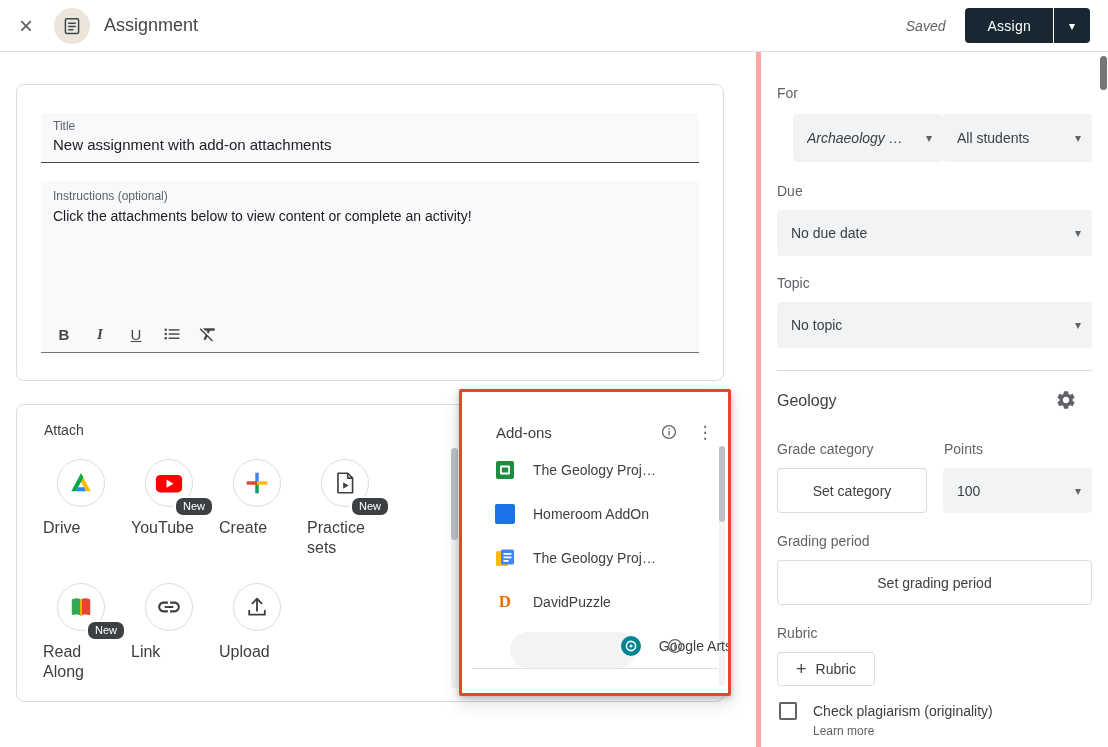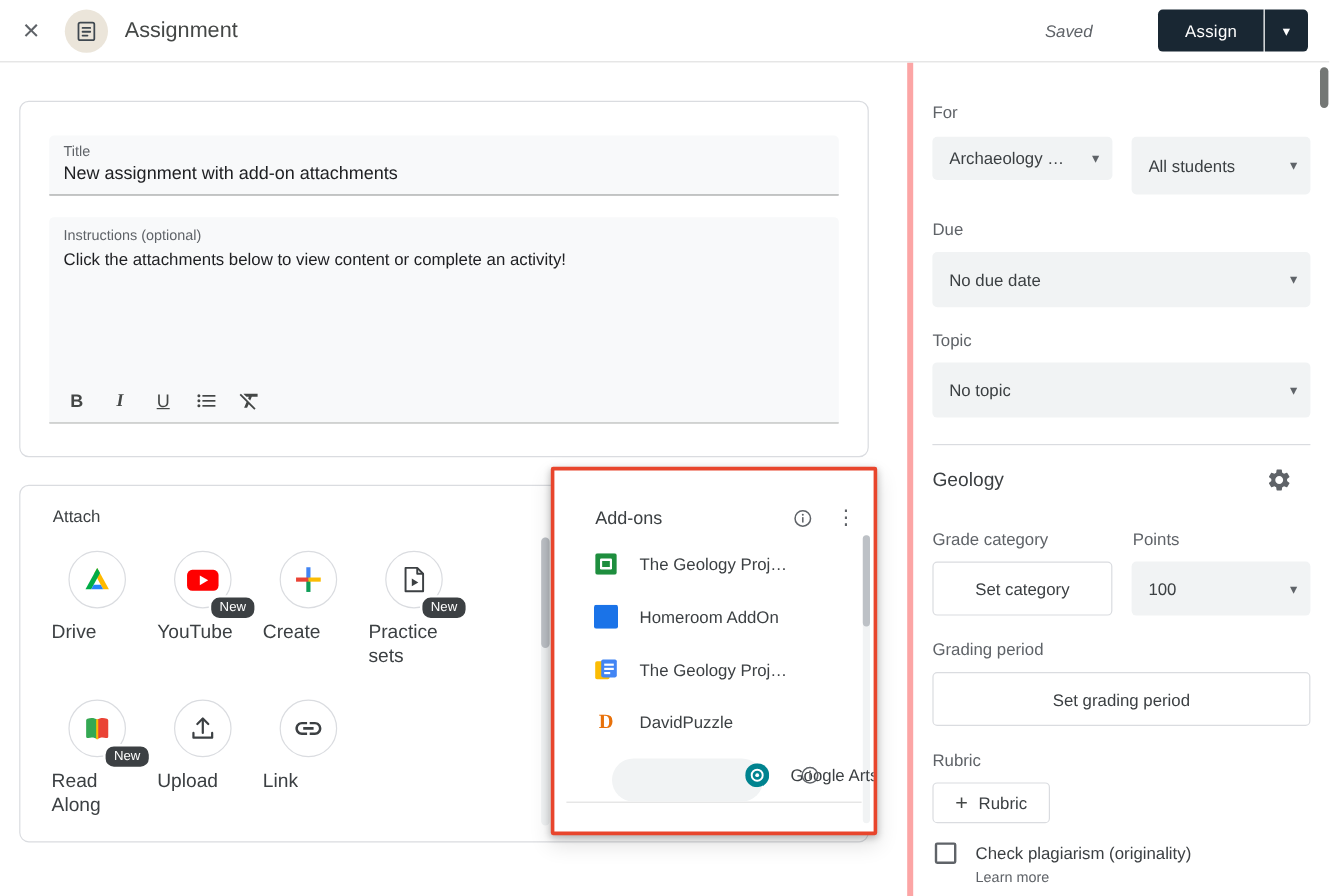--- a/index.html
+++ b/index.html
@@ -16,21 +16,21 @@
             border-bottom:1px solid #e0e0e0; display:flex; align-items:center; z-index:6; }
   .close-btn { width:32px; height:32px; margin-left:10px; display:flex; align-items:center; justify-content:center;
                font-size:24px; color:#5f6368; cursor:pointer; border-radius:50%; }
   .assignment-badge { width:36px; height:36px; margin-left:12px; border-radius:50%; background:#ebe5da;
                       display:flex; align-items:center; justify-content:center; }
   .topbar-title { margin-left:14px; font-size:18px; color:#444746; }
   .flex-spacer { flex:1; }
   .saved-status { font-style:italic; color:#5f6368; font-size:14px; margin-right:20px; }
   .assign-split { display:flex; height:35px; margin-right:18px; }
   .assign-main { background:#192733; color:#fff; font-size:14px; font-weight:500; letter-spacing:.25px;
-                 padding:0 22px; border-radius:4px 0 0 4px;margin-left:35px; }
+                 padding:0 22px; border-radius:4px 0 0 4px; }
   .assign-sep { width:1px; background:rgba(255,255,255,.35); }
   .assign-caret { background:#192733; color:#fff; width:36px; border-radius:0 4px 4px 0;
                   display:flex; align-items:center; justify-content:center; font-size:12px; }
   .page-scroll-thumb { position:absolute; right:1px; top:56px; width:7px; height:34px; background:#747775;
                        border-radius:4px; z-index:7; }
 
   
   .card { position:absolute; background:#fff; border:1px solid #dadce0; border-radius:8px; }
   #card-main { left:16px; top:84px; width:708px; height:297px; }
   #card-attach { left:16px; top:404px; width:708px; height:298px; z-index:1; }
@@ -228,35 +228,35 @@
             <path d="M12 5.2C10 3.8 7 3.6 4.5 4.6c-.6.2-1 .8-1 1.4v12.2c0 .9.9 1.5 1.8 1.2 2.2-.7 4.8-.5 6.7.9z" fill="#34a853"></path>
             <path d="M12 5.2c2-1.4 5-1.6 7.5-.6.6.2 1 .8 1 1.4v12.2c0 .9-.9 1.5-1.8 1.2-2.2-.7-4.8-.5-6.7.9z" fill="#ea4335"></path>
             <rect x="11.2" y="5" width="1.6" height="15.3" fill="#fbbc04"></rect>
           </svg>
         </div>
         <span class="badge-new">New</span>
         <div class="attach-item-label">Read Along</div>
       </div>
       <div class="attach-cell">
         <div class="attach-circle">
+          <svg viewBox="0 0 24 24" width="26" height="26" fill="#3c4043">
+              <path d="M3.9 12c0-1.71 1.39-3.1 3.1-3.1h4V7H7c-2.76 0-5 2.24-5 5s2.24 5 5 5h4v-1.9H7c-1.71 0-3.1-1.39-3.1-3.1zM8 13h8v-2H8v2zm9-6h-4v1.9h4c1.71 0 3.1 1.39 3.1 3.1s-1.39 3.1-3.1 3.1h-4V17h4c2.76 0 5-2.24 5-5s-2.24-5-5-5z"></path>
+            </svg>
+        </div>
+        <div class="attach-item-label">Link</div>
+      </div>
+      <div class="attach-cell">
+        <div class="attach-circle">
           <svg viewBox="0 0 24 24" width="26" height="26" fill="none" stroke="#3c4043" stroke-width="1.7" stroke-linecap="round" stroke-linejoin="round">
             <path d="M12 15.5V4.8"></path>
               <path d="M7.8 8.6 12 4.4l4.2 4.2"></path>
               <path d="M4.8 15.5v3.6h14.4v-3.6"></path>
           </svg>
         </div>
         <div class="attach-item-label">Upload</div>
-      </div>
-      <div class="attach-cell">
-        <div class="attach-circle">
-          <svg viewBox="0 0 24 24" width="26" height="26" fill="#3c4043">
-              <path d="M3.9 12c0-1.71 1.39-3.1 3.1-3.1h4V7H7c-2.76 0-5 2.24-5 5s2.24 5 5 5h4v-1.9H7c-1.71 0-3.1-1.39-3.1-3.1zM8 13h8v-2H8v2zm9-6h-4v1.9h4c1.71 0 3.1 1.39 3.1 3.1s-1.39 3.1-3.1 3.1h-4V17h4c2.76 0 5-2.24 5-5s-2.24-5-5-5z"></path>
-            </svg>
-        </div>
-        <div class="attach-item-label">Link</div>
       </div>
     </div>
   </div>
 
   <div class="attach-scrollbar">
     <div class="attach-scroll-thumb"></div>
   </div>
 
   <div class="addons-popup">
     <div class="addons-header">
@@ -335,21 +335,21 @@
 
     <div class="addons-divider"></div>
     <div class="addons-scrollbar">
       <div class="addons-scroll-thumb"></div>
     </div>
   </div>
 
   <div class="sidebar">
 
     <div class="sb-label" style="left:16px; top:33px;">For</div>
-    <div class="select" style="left:16px; top:62px; width:150px; height:36px;">
+    <div class="select" style="left:32px; top:62px; width:150px; height:48px;font-style:italic;">
       <span class="sel-text">Archaeology …</span>
       <span class="caret">▾</span>
     </div>
     <div class="select" style="left:182px; top:62px; width:149px; height:48px;">
       <span class="sel-text">All students</span>
       <span class="caret">▾</span>
     </div>
 
     <div class="sb-label" style="left:16px; top:131px;">Due</div>
     <div class="select" style="left:16px; top:158px; width:315px; height:46px;">

